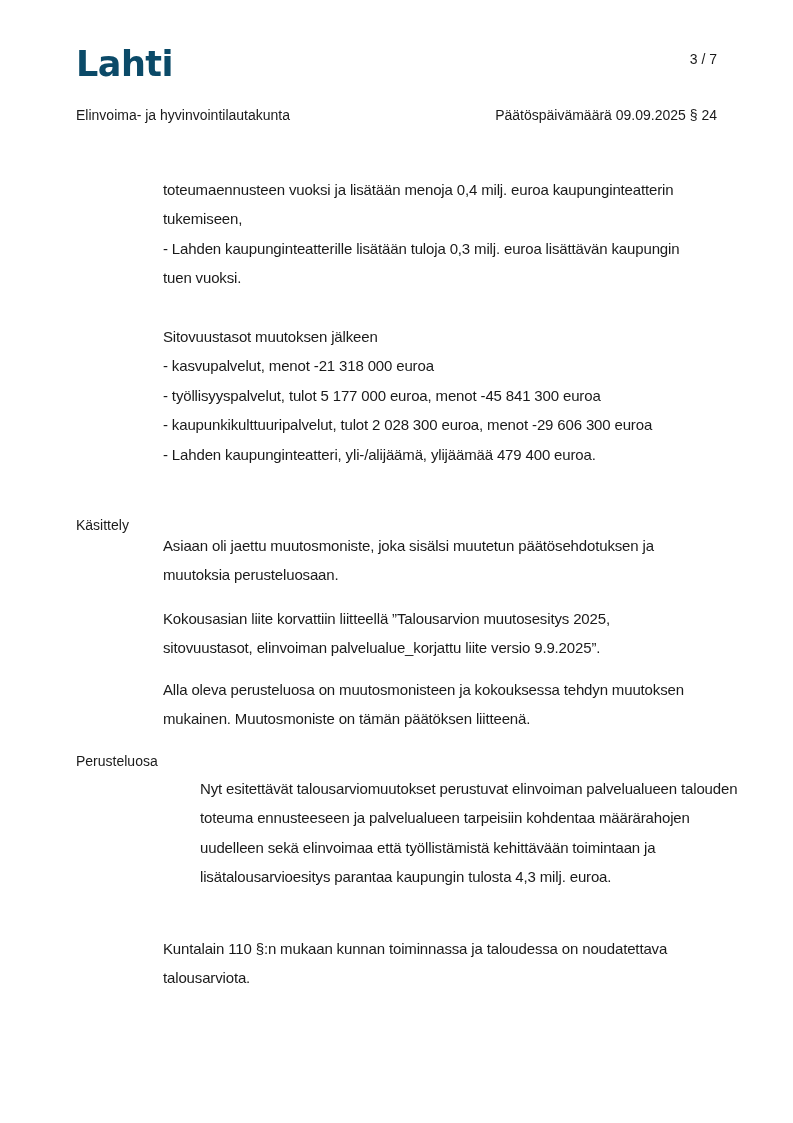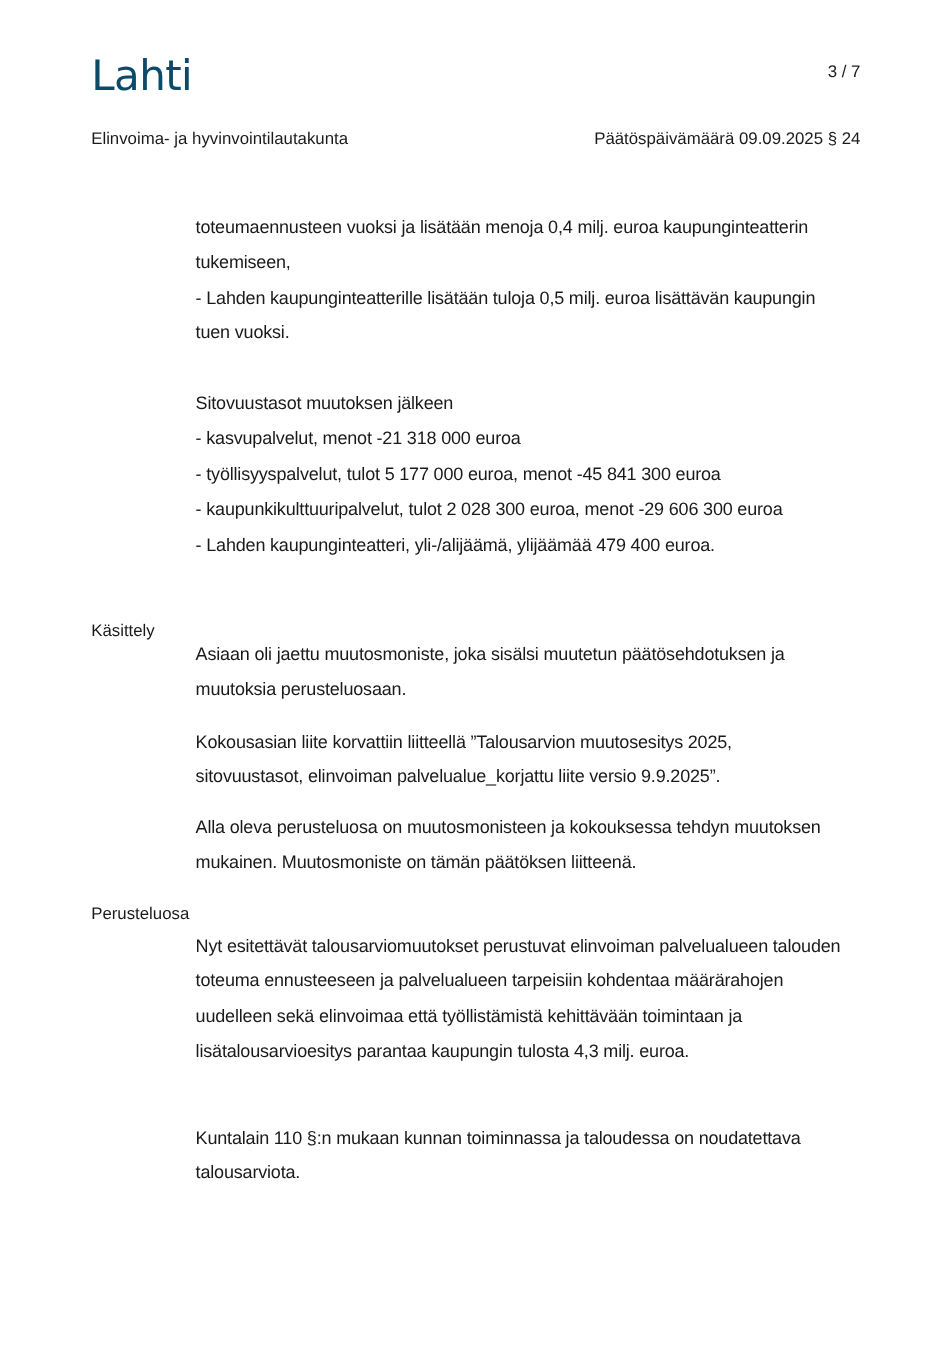--- a/index.html
+++ b/index.html
@@ -20,21 +20,21 @@
       left: 0; top: 0;
       width: 793px;
       height: 1123px;
       background: #ffffff;
     }
     .logo {
       position: absolute;
       left: 76px;
       top: 44px;
       font-family: "DejaVu Sans", "Liberation Sans", sans-serif;
-      font-weight: normal;
+      font-weight: bold;
       font-size: 35px;
       letter-spacing: -0.5px;
       line-height: 40px;
       color: #0b4a68;
     }
     .page-number {
       position: absolute;
       right: 76px;
       top: 51px;
       font-size: 14px;
@@ -78,21 +78,21 @@
 
   <div class="logo" style="color: rgb(11, 74, 104);">Lahti</div>
   <div class="page-number">3 / 7</div>
 
   <div class="header-left">Elinvoima- ja hyvinvointilautakunta</div>
   <div class="header-right">Päätöspäivämäärä 09.09.2025 § 24</div>
 
   <div class="body-block" style="top:175px;">
     <div class="line">toteumaennusteen vuoksi ja lisätään menoja 0,4 milj. euroa kaupunginteatterin</div>
     <div class="line">tukemiseen,</div>
-    <div class="line">- Lahden kaupunginteatterille lisätään tuloja 0,5 milj. euroa lisättävän kaupungin</div>
+    <div class="line">- Lahden kaupunginteatterille lisätään tuloja 0,3 milj. euroa lisättävän kaupungin</div>
     <div class="line">tuen vuoksi.</div>
   </div>
 
   <div class="body-block" style="top:322px;">
     <div class="line">Sitovuustasot muutoksen jälkeen</div>
     <div class="line">- kasvupalvelut, menot -21 318 000 euroa</div>
     <div class="line">- työllisyyspalvelut, tulot 5 177 000 euroa, menot -45 841 300 euroa</div>
     <div class="line">- kaupunkikulttuuripalvelut, tulot 2 028 300 euroa, menot -29 606 300 euroa</div>
     <div class="line">- Lahden kaupunginteatteri, yli-/alijäämä, ylijäämää 479 400 euroa.</div>
   </div>
@@ -109,21 +109,21 @@
     <div class="line">sitovuustasot, elinvoiman palvelualue_korjattu liite versio 9.9.2025”.</div>
   </div>
 
   <div class="body-block" style="top:675px;">
     <div class="line">Alla oleva perusteluosa on muutosmonisteen ja kokouksessa tehdyn muutoksen</div>
     <div class="line">mukainen. Muutosmoniste on tämän päätöksen liitteenä.</div>
   </div>
 
   <div class="section-title" style="top:751px;">Perusteluosa</div>
 
-  <div class="body-block" style="top:774px;">
+  <div class="body-block" style="top:774px;margin-left:37px;">
     <div class="line">Nyt esitettävät talousarviomuutokset perustuvat elinvoiman palvelualueen talouden</div>
     <div class="line">toteuma ennusteeseen ja palvelualueen tarpeisiin kohdentaa määrärahojen</div>
     <div class="line">uudelleen sekä elinvoimaa että työllistämistä kehittävään toimintaan ja</div>
     <div class="line">lisätalousarvioesitys parantaa kaupungin tulosta 4,3 milj. euroa.</div>
   </div>
 
   <div class="body-block" style="top:934px;">
     <div class="line">Kuntalain 110 §:n mukaan kunnan toiminnassa ja taloudessa on noudatettava</div>
     <div class="line">talousarviota.</div>
   </div>

